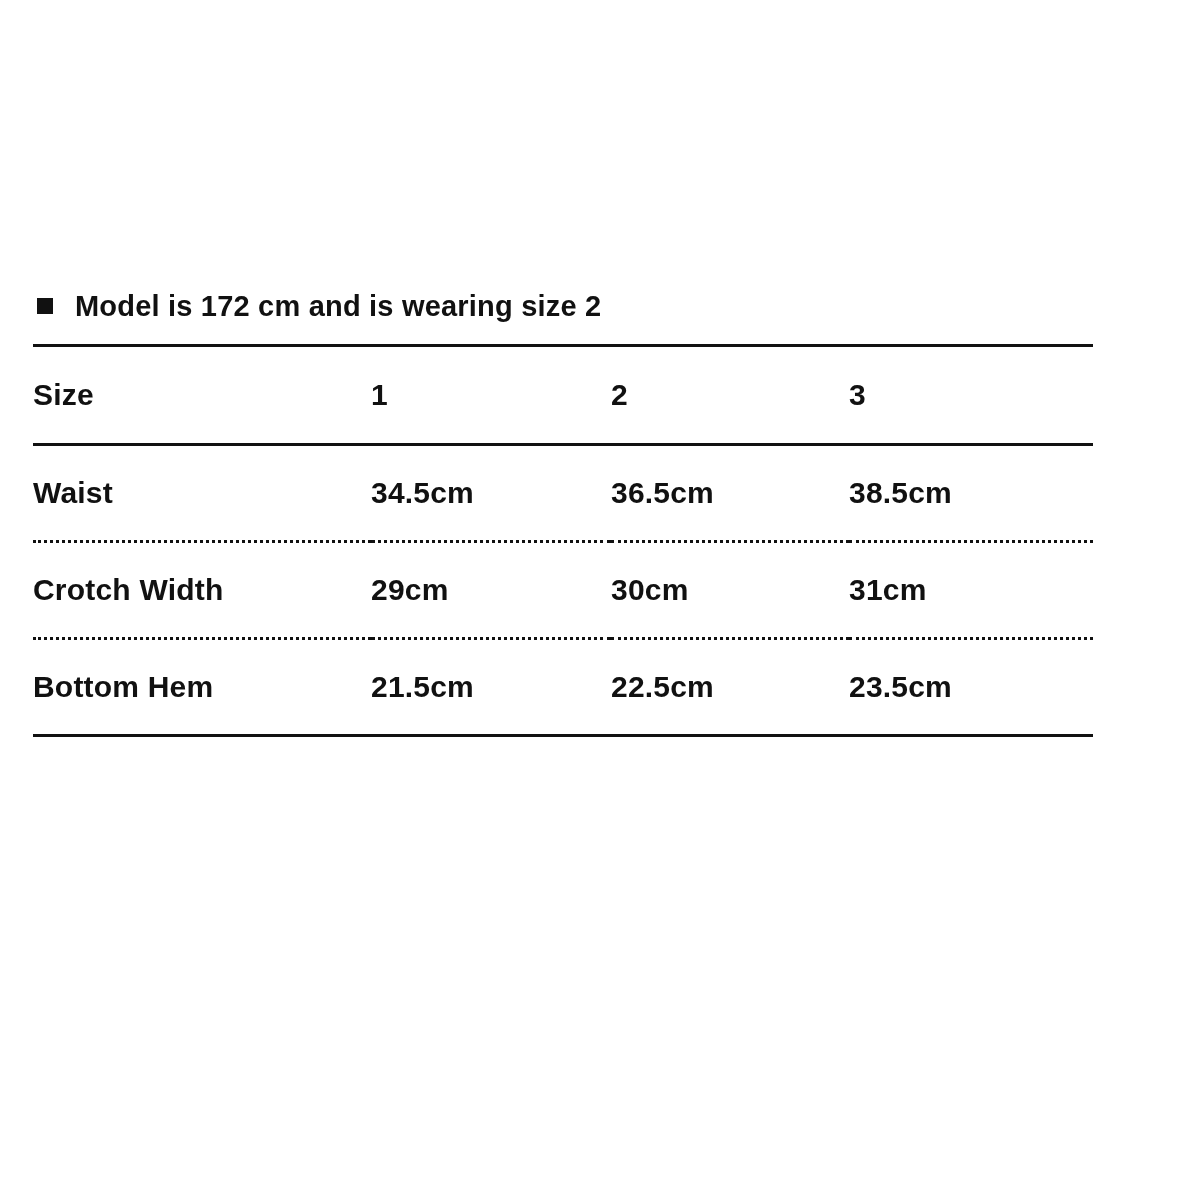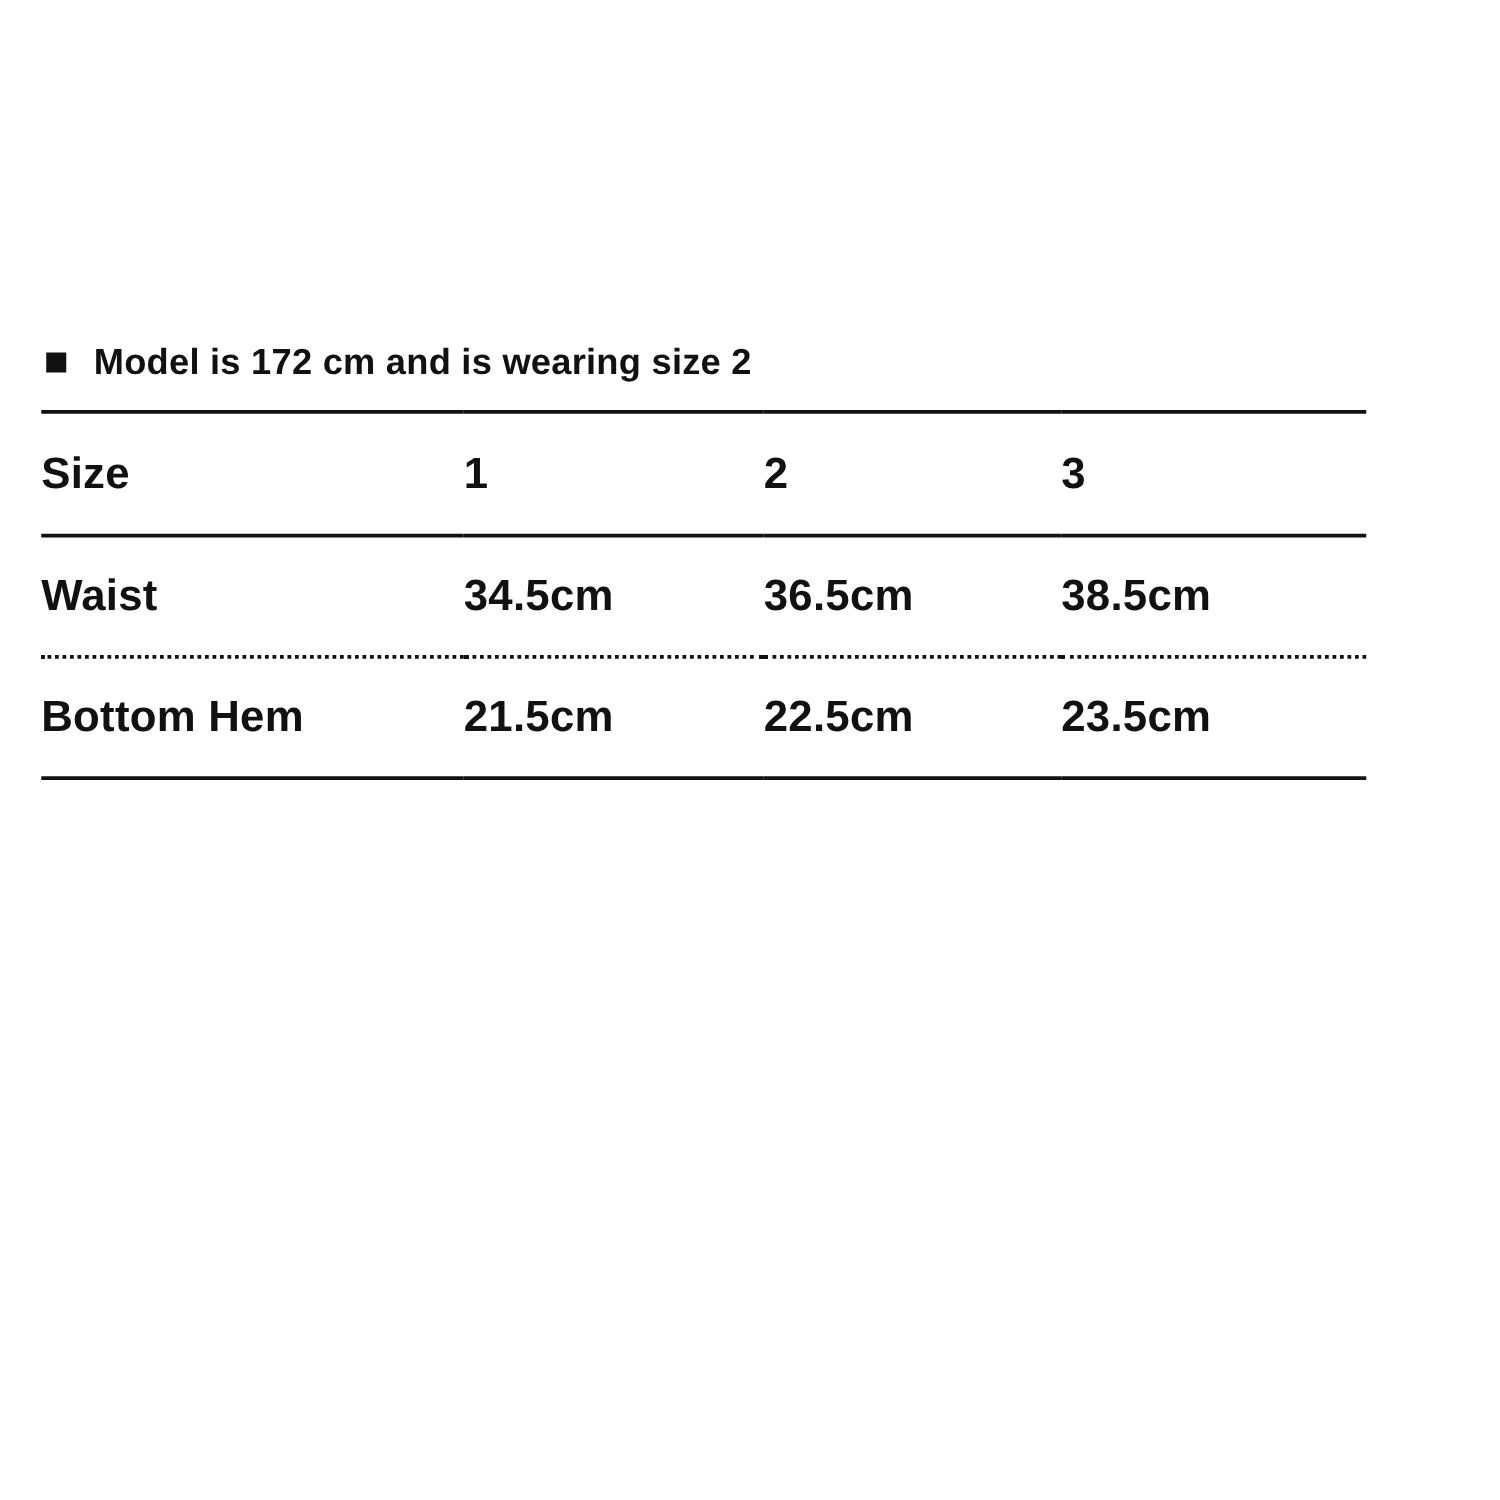--- a/index.html
+++ b/index.html
@@ -21,21 +21,21 @@
     left: 0;
     top: 0;
     width: 1200px;
     height: 1200px;
     box-sizing: border-box;
   }
 
   .content {
     position: absolute;
     left: 33px;
-    top: 262px;
+    top: 278px;
     width: 1060px;
   }
 
   
   .note {
     display: flex;
     align-items: center;
     gap: 22px;
     height: 56px;
   }
@@ -63,21 +63,21 @@
     margin-top: 10px;
   }
   .size-table col.c0 { width: 338px; }
   .size-table col.c1 { width: 240px; }
   .size-table col.c2 { width: 238px; }
   .size-table col.c3 { width: 244px; }
 
   .size-table th,
   .size-table td {
     text-align: left;
-    font-size: 35px;
+    font-size: 30px;
     font-weight: bold;
     color: #111111;
     padding: 0;
     height: 94px;
     vertical-align: middle;
     letter-spacing: 0.2px;
   }
 
   thead tr.header-row th {
     border-top: 3px solid #111111;
@@ -123,20 +123,26 @@
         </tr>
       </thead>
       <tbody>
         <tr>
           <td class="cell-label">Waist</td>
           <td class="cell-val">34.5cm</td>
           <td class="cell-val">36.5cm</td>
           <td class="cell-val">38.5cm</td>
         </tr>
         <tr>
+          <td class="cell-label">Crotch Width</td>
+          <td class="cell-val">29cm</td>
+          <td class="cell-val">30cm</td>
+          <td class="cell-val">31cm</td>
+        </tr>
+        <tr>
           <td class="cell-label">Bottom Hem</td>
           <td class="cell-val">21.5cm</td>
           <td class="cell-val">22.5cm</td>
           <td class="cell-val">23.5cm</td>
         </tr>
       </tbody>
     </table>
 
   </div>
 </div>

